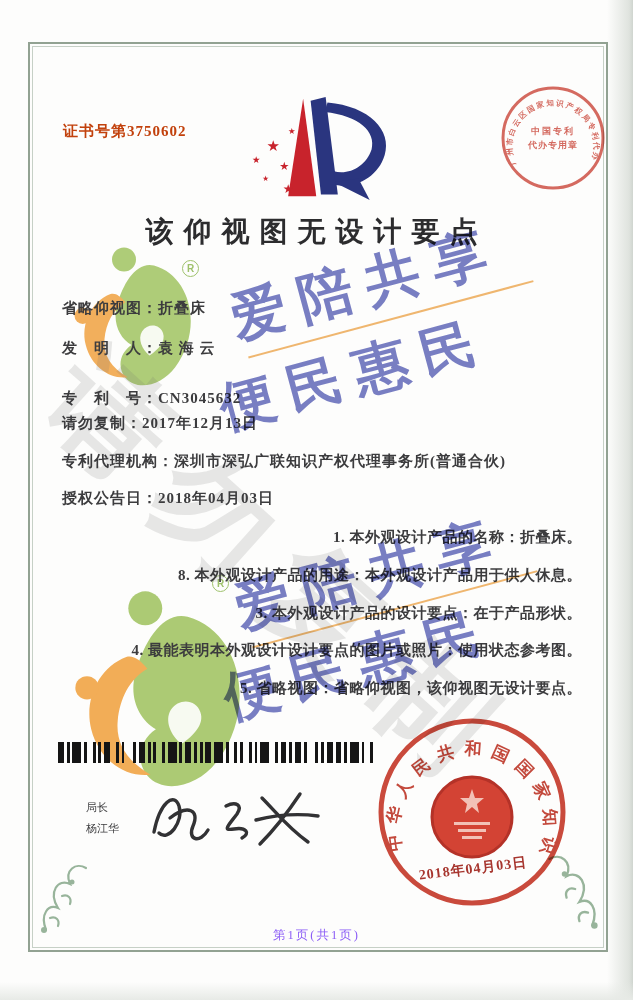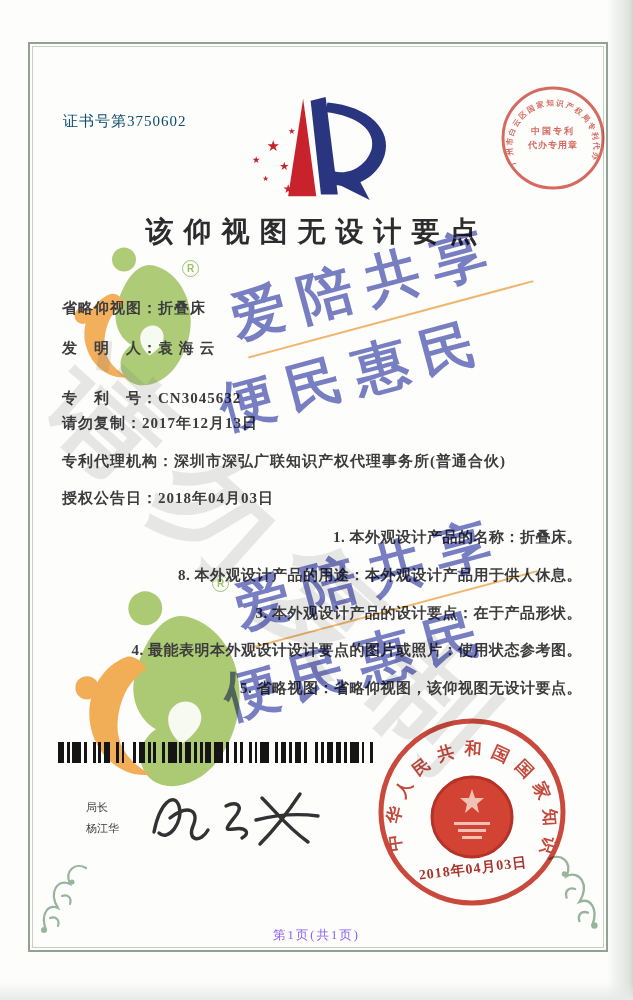--- a/index.html
+++ b/index.html
@@ -11,21 +11,21 @@
   .abs{position:absolute;}
   
   .edge-right{right:0;top:0;width:26px;height:1000px;
     background:linear-gradient(to right,rgba(250,250,249,0),#dfe3de 85%,#cfd5cf);}
   .edge-bottom{left:0;bottom:0;width:633px;height:18px;
     background:linear-gradient(to bottom,rgba(250,250,249,0),#e7eae6);}
   
   .frame{left:28px;top:42px;width:576px;height:906px;border:2px solid #92a292;background:transparent;}
   .frame-inner{position:absolute;left:2px;top:2px;right:2px;bottom:2px;border:1px solid #c6d0c6;}
   
-  .cert-no{left:63px;top:112px;font-size:15px;font-weight:normal;color:#0c4a6e;letter-spacing:1px;z-index:3;}
+  .cert-no{left:63px;top:122px;font-size:15px;font-weight:bold;color:#c2410c;letter-spacing:1px;z-index:3;}
   
   .cnipa{left:245px;top:90px;z-index:3;}
   
   .title{left:0;top:213px;width:633px;text-align:center;font-size:28px;font-weight:bold;
     color:#2c2c2e;letter-spacing:10px;z-index:3;}
   
   .field,.clause{left:62px;width:520px;font-size:15px;font-weight:bold;color:#3c3c3e;
     letter-spacing:1px;z-index:3;white-space:nowrap;}
   .clause{letter-spacing:.5px;text-align:right;}
   

